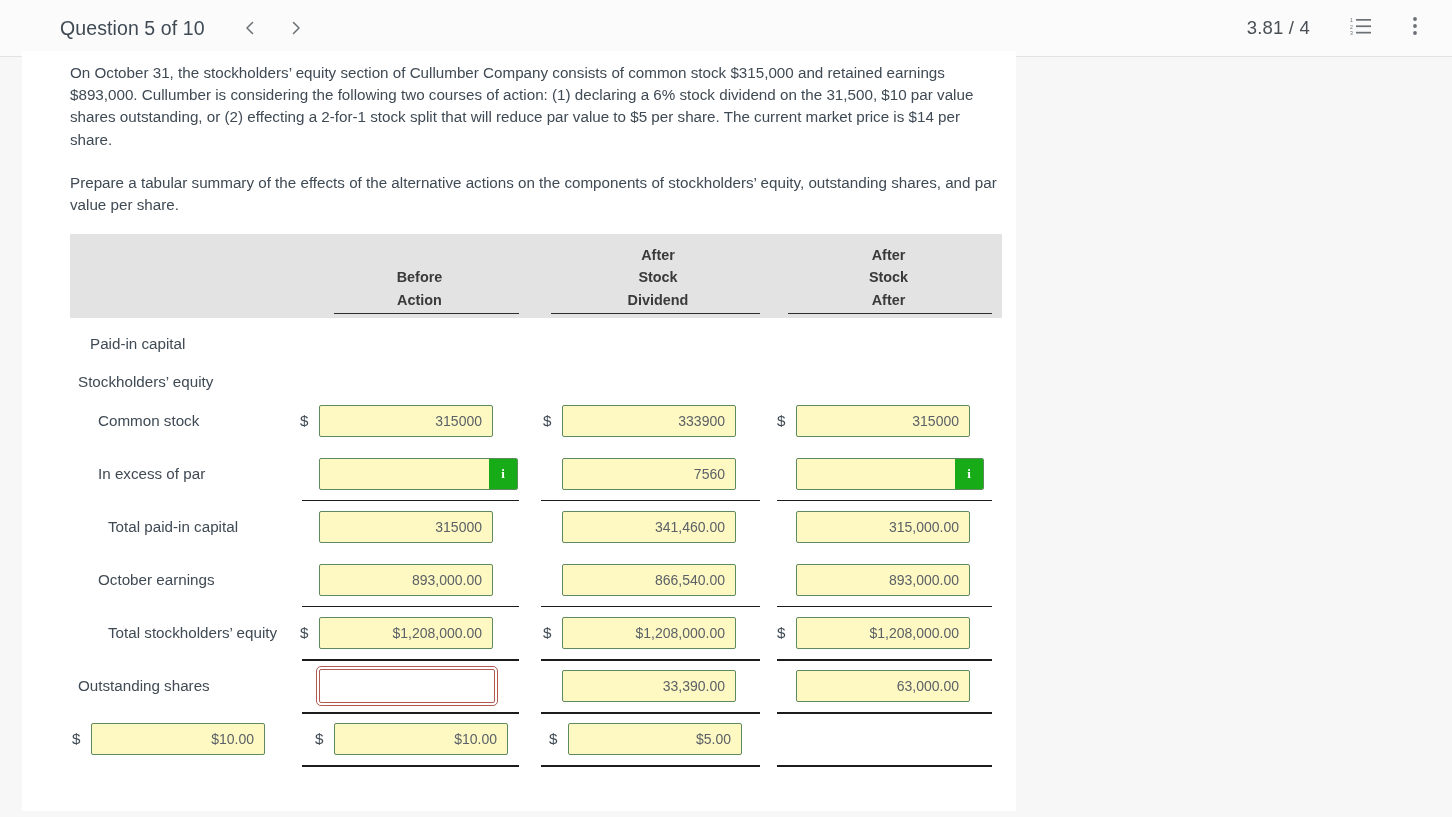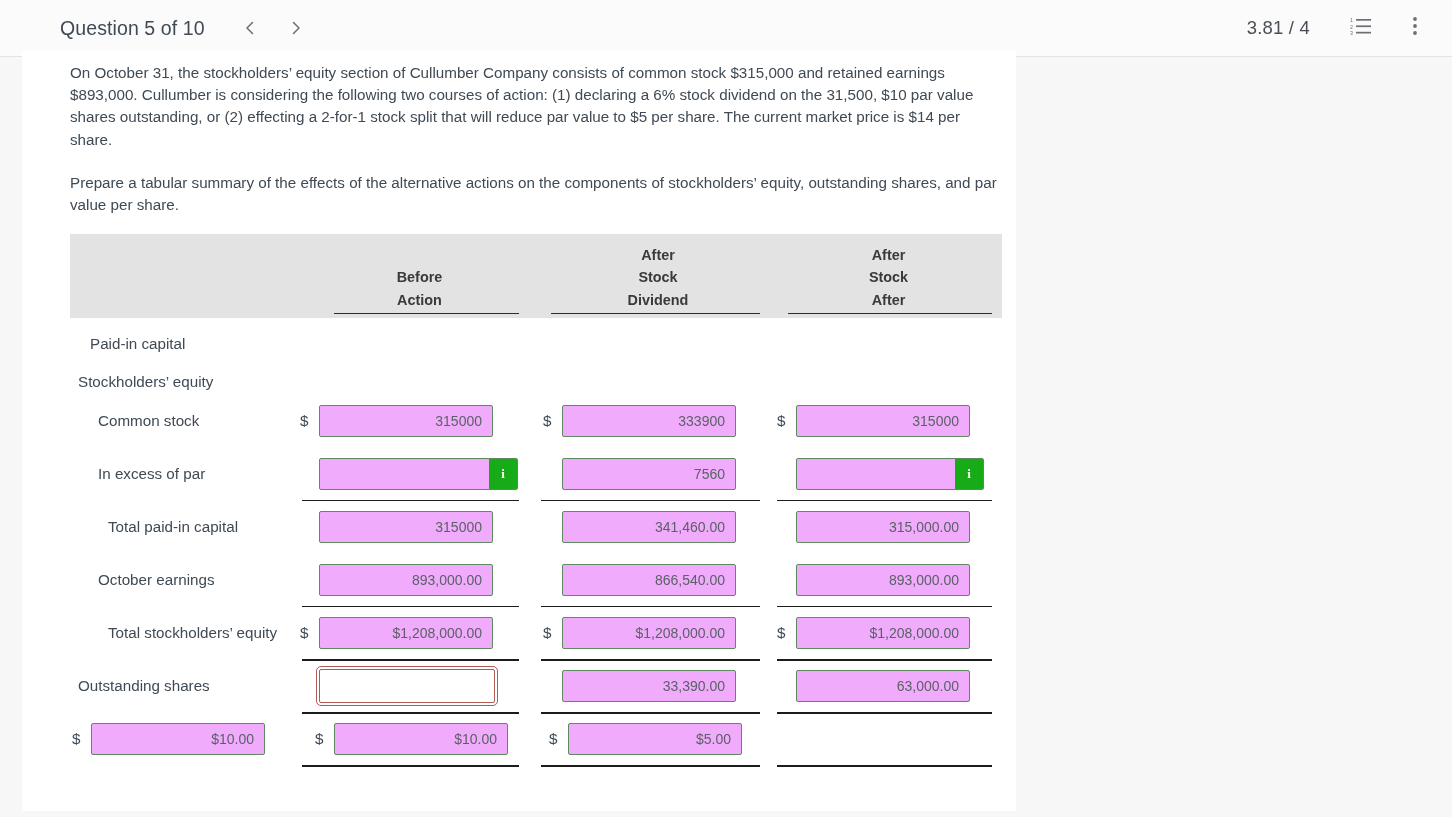--- a/index.html
+++ b/index.html
@@ -163,21 +163,21 @@
     font-size: 15.2px;
     color: #3f4a54;
     text-align: left;
     padding-left: 2px;
   }
   .dollar.blank { color: transparent; }
 
   .inp {
     flex: none;
     height: 32px;
-    background: #f0abfc;
+    background: #fef9c3;
     border: 1px solid #5f8a5f;
     border-radius: 2px;
     font-size: 14px;
     color: #5b6166;
     text-align: right;
     padding: 0 10px;
     line-height: 30px;
     font-family: "Liberation Sans", sans-serif;
     display: flex;
     align-items: center;

